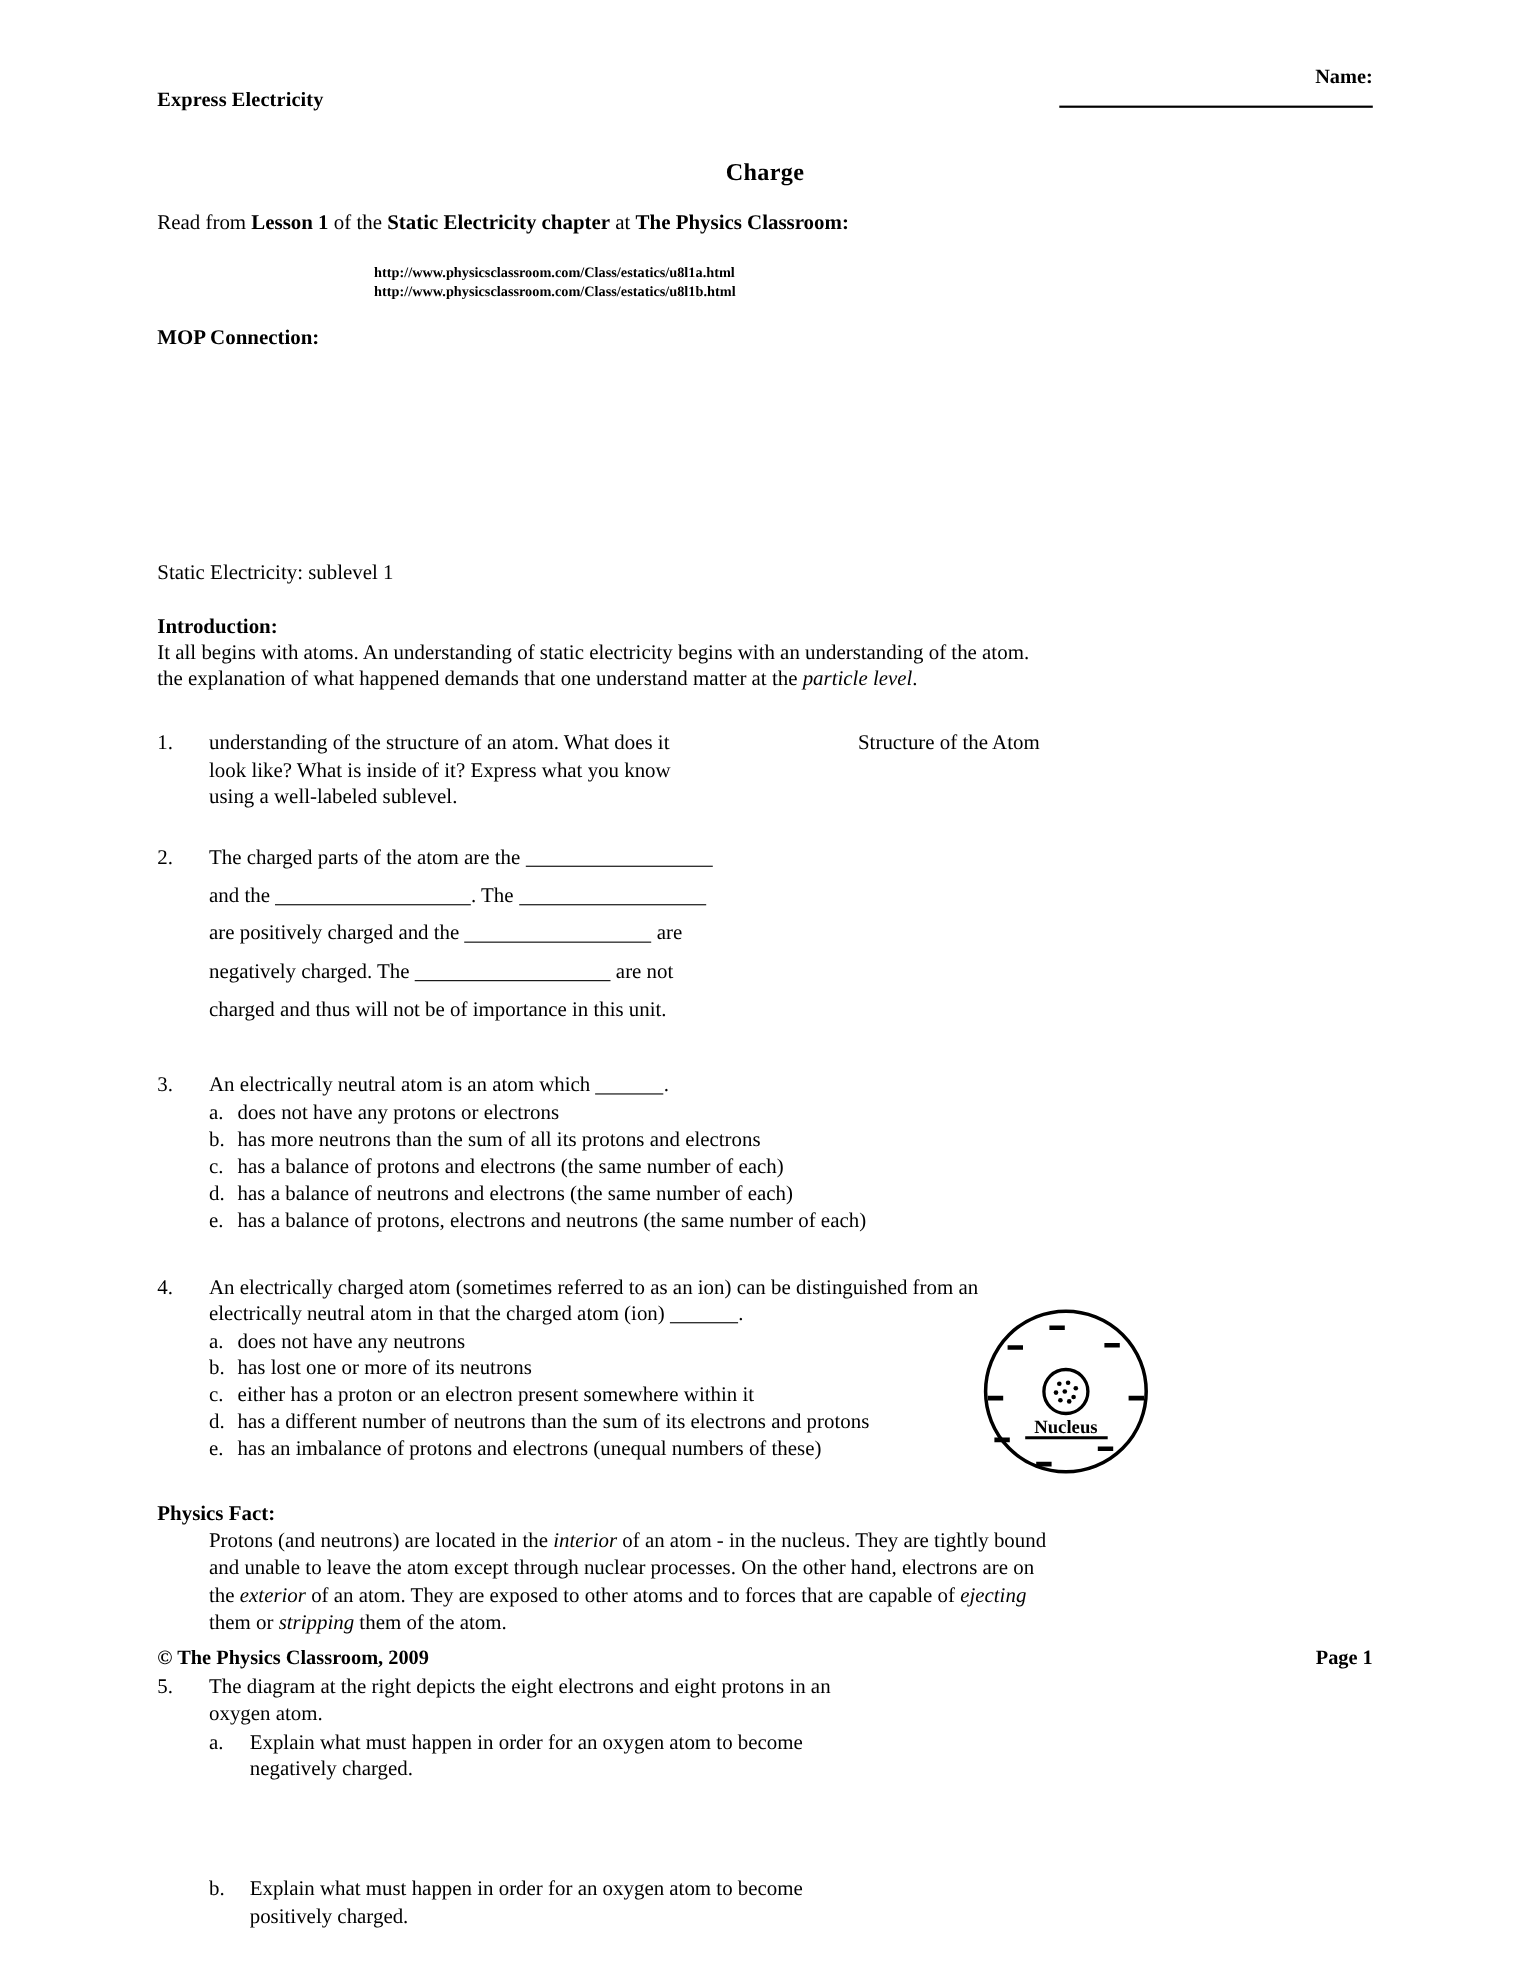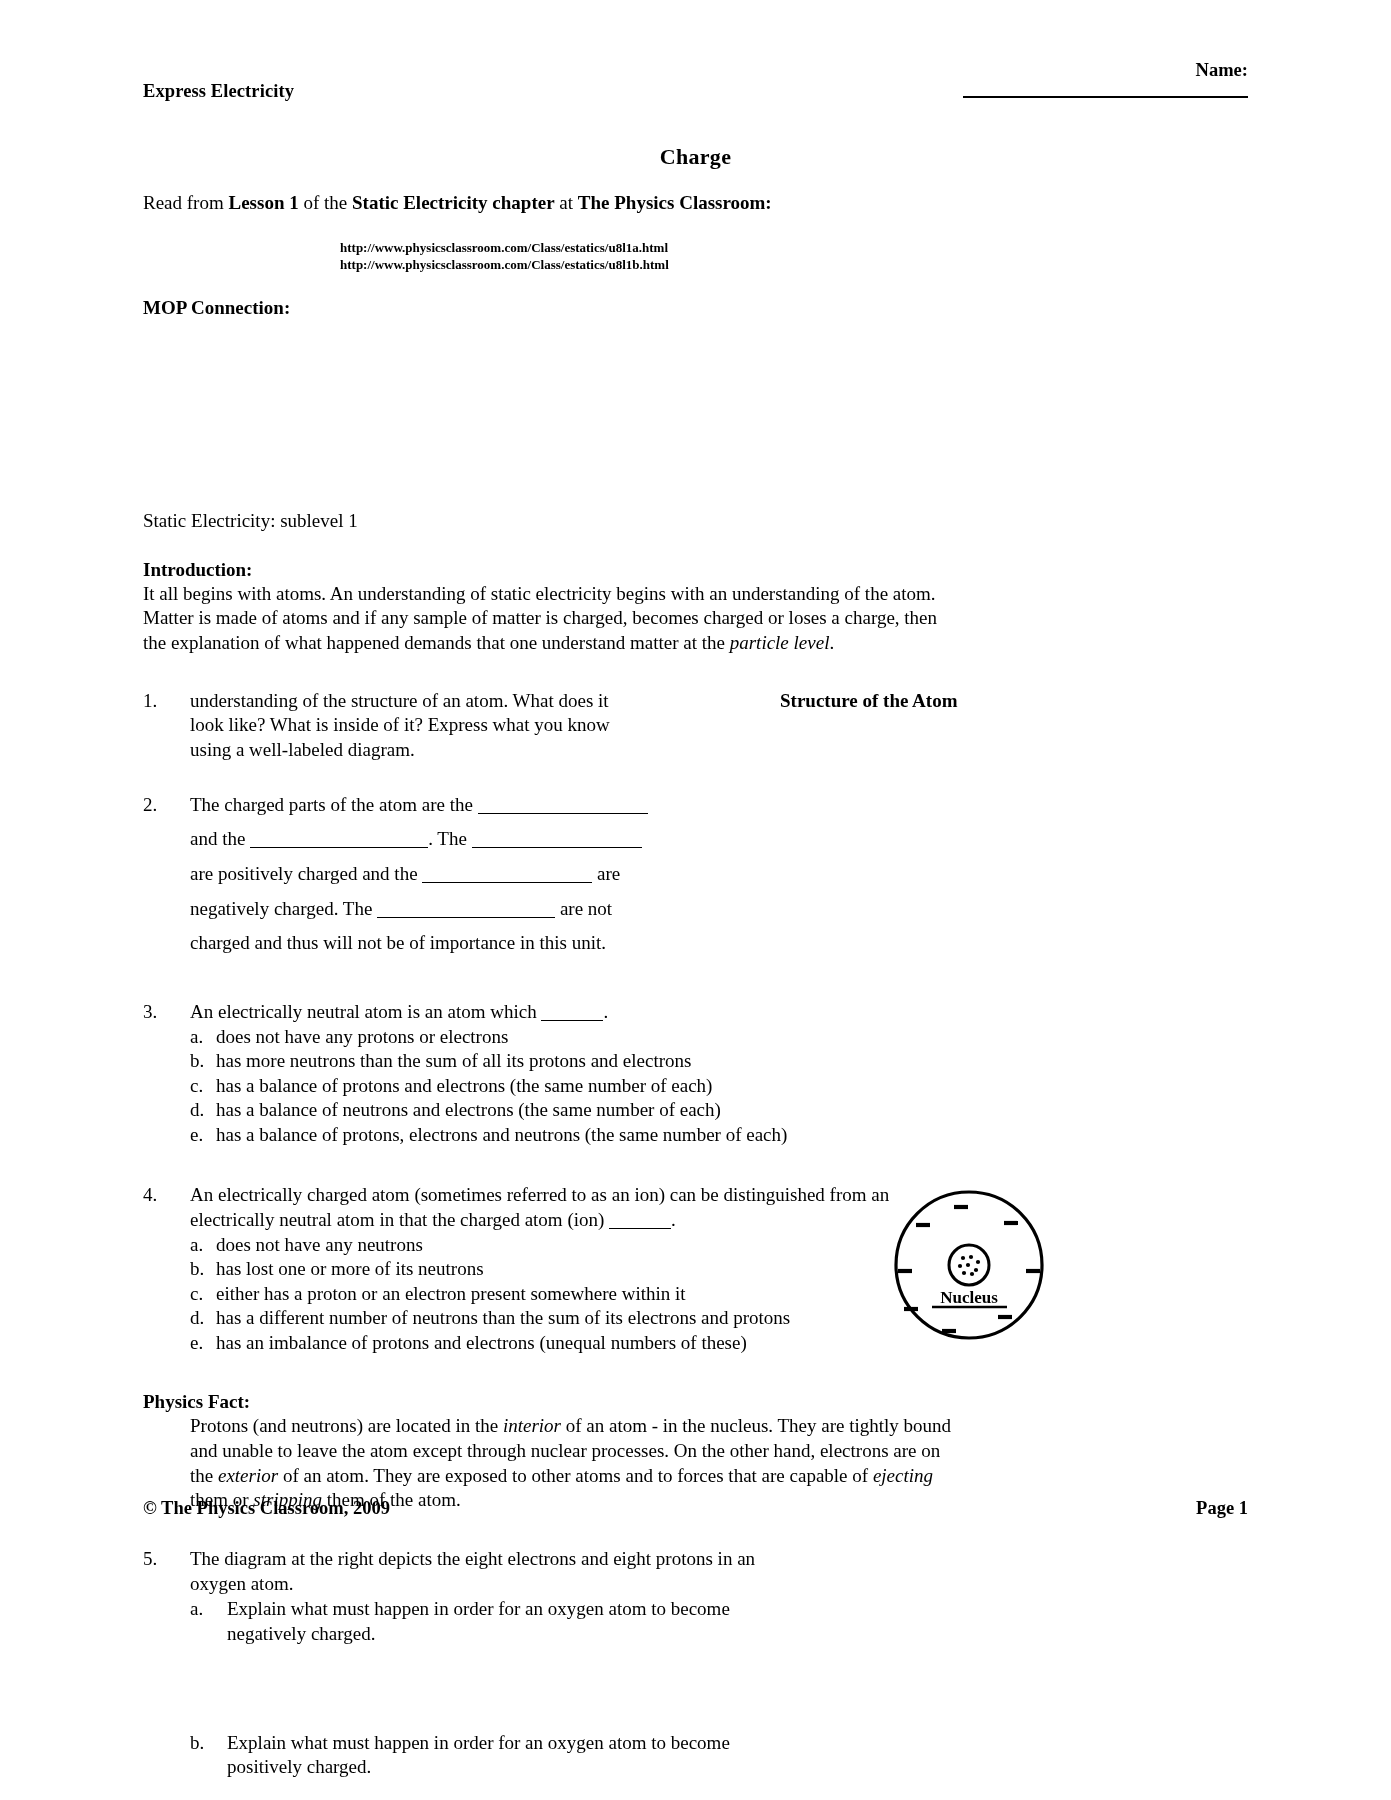--- a/index.html
+++ b/index.html
@@ -51,21 +51,21 @@
 
   
   .q { display:flex; font-size:19px; line-height:1.30; }
   .q-num { width:47px; flex:0 0 47px; }
   .q-body { flex:1 1 auto; }
 
   .q1row { margin-top:33px; position:relative; }
   .q1-text { width:480px; }
   .struct-head {
     position:absolute; left:637px; top:0;
-    font-weight:bold; font-size:19px; white-space:nowrap;
+    font-weight:normal; font-size:19px; white-space:nowrap;
   }
 
   .q2 { margin-top:30px; }
   .q2 .fillline { margin-bottom:10px; }
   .blank { display:inline-block; border-bottom:1.6px solid #000; vertical-align:-3px; }
   .b168 { width:170px; }
   .b175 { width:178px; }
   .b60  { width:62px; }
 
   .q3 { margin-top:34px; }
@@ -129,30 +129,29 @@
     </div>
 
     <div class="mop">
       <div class="mop-label">MOP Connection:</div>
       <div class="mop-val">Static Electricity:  sublevel 1</div>
     </div>
 
     <div class="sec-head">Introduction:</div>
     <div class="intro">
       <div>It all begins with atoms.  An understanding of static electricity begins with an understanding of the atom.</div>
-      <div>Matter is made of atoms and if any sample of matter is charged, becomes charged or loses a charge, then</div>
       <div><span>the explanation of what happened demands that one understand matter at the </span><i>particle level</i><span>.</span></div>
     </div>
 
     <div class="q q1row">
       <div class="q-num">1.</div>
       <div class="q-body q1-text">
         <div>understanding of the structure of an atom.  What does it</div>
         <div>look like?  What is inside of it?  Express what you know</div>
-        <div>using a well-labeled diagram.</div>
+        <div>using a well-labeled sublevel.</div>
       </div>
       <div class="struct-head">Structure of the Atom</div>
     </div>
 
     <div class="q q2">
       <div class="q-num">2.</div>
       <div class="q-body">
         <div class="fillline"><span>The charged parts of the atom are the </span><span class="blank b168"></span></div>
         <div class="fillline"><span>and the </span><span class="blank b175"></span><span>. The </span><span class="blank b168"></span></div>
         <div class="fillline"><span>are positively charged and the </span><span class="blank b168"></span><span> are</span></div>

